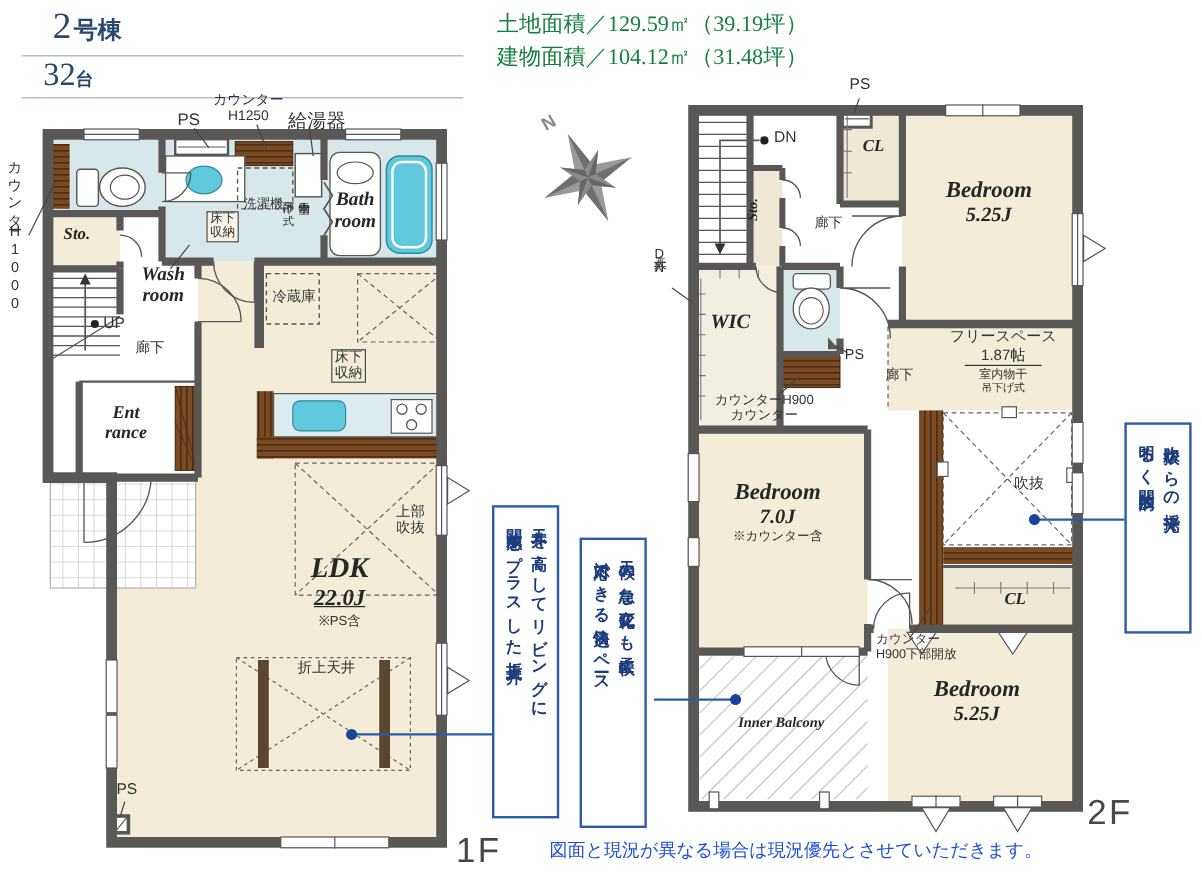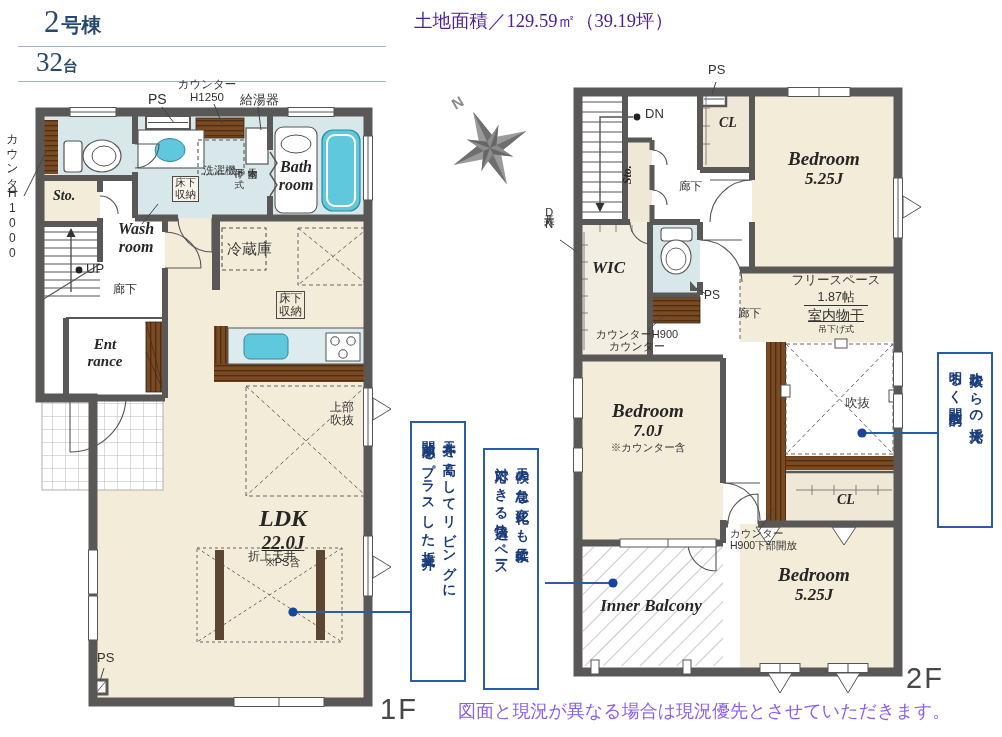--- a/index.html
+++ b/index.html
@@ -19,21 +19,21 @@
            font-size:13.5px;letter-spacing:2px;padding:7px 5px;line-height:1.55;}
   .callout span{display:block;}
   .floorlbl{font-size:29px;color:#474747;letter-spacing:2px;font-weight:500;}
   .hdr-title{position:absolute;display:flex;align-items:baseline;gap:2px;}
   .hdr-title .big{font-family:"Liberation Serif",serif;font-size:31px;}
   .hdr-title .small{font-size:20px;font-weight:600;}
   .planline{position:absolute;display:flex;align-items:baseline;}
   .planline .big{font-family:"Liberation Serif",serif;font-size:27px;}
   .planline .mid{font-family:"Liberation Serif",serif;font-size:16.5px;font-weight:600;letter-spacing:.5px;}
   .planline .sm{font-family:"Liberation Serif",serif;font-size:15px;font-weight:600;}
-  .area{font-family:"Liberation Serif",serif;font-size:18.5px;color:#4c1d95;}
+  .area{font-family:"Liberation Serif",serif;font-size:18.5px;color:#15803d;}
   .north{position:absolute;color:#8a8a8a;font-weight:700;font-size:15px;transform:rotate(-30deg);}
   .rot{transform:rotate(-90deg);transform-origin:center;}
 </style>
 </head>
 <body>
 
 <div class="stage">
 
 <svg width="1002" height="737" viewBox="0 0 1002 737">
   <defs>
@@ -347,29 +347,30 @@
   <span class="small">号棟</span>
 </div>
 <div class="rule" style="left:18px;top:46px;width:368px;"></div>
 <div class="planline navy" style="left:36px;top:47px;">
   <span class="big">3</span>
   <span class="big">2</span>
   <span class="sm">台</span>
 </div>
 <div class="rule" style="left:18px;top:81px;width:368px;"></div>
 <div class="lbl area" style="left:414px;top:11px;">土地面積／129.59㎡（39.19坪）</div>
+<div class="lbl area" style="left:414px;top:38px;">建物面積／104.12㎡（31.48坪）</div>
 <div class="north" style="left:452px;top:94px;">N</div>
 
 <div class="lbl v" style="left:5px;top:126px;height:172px;font-size:12px;">カウンターH1000</div>
 <div class="lbl" style="left:148px;top:92px;font-size:14px;">PS</div>
 <div class="lbl c" style="left:176px;top:78px;width:62px;font-size:11.5px;">
   <span style="display:block">カウンター</span>
   <span style="display:block">H1250</span>
 </div>
-<div class="lbl" style="left:240px;top:93px;font-size:13px;">給湯器</div>
+<div class="lbl" style="left:240px;top:93px;font-size:16px;">給湯器</div>
 <div class="lbl" style="left:203px;top:164px;font-size:11px;">洗濯機</div>
 <div class="lbl v" style="left:233px;top:161px;height:56px;font-size:9.5px;letter-spacing:0;line-height:1.4;">
   <span>室内物干</span>
   <span>吊下げ式</span>
 </div>
 <div class="lbl serif c" style="left:270px;top:158px;width:52px;font-size:16px;">
   <span style="display:block">Bath</span>
   <span style="display:block">room</span>
 </div>
 <div class="lbl serif" style="left:53px;top:188px;font-size:14px;">Sto.</div>
@@ -380,31 +381,31 @@
 </div>
 <div class="lbl" style="left:113px;top:283px;font-size:12px;">廊下</div>
 <div class="lbl boxed c" style="left:172px;top:176px;font-size:10.5px;background:#f7f3e8;">
   <span style="display:block">床下</span>
   <span style="display:block">収納</span>
 </div>
 <div class="lbl serif c" style="left:76px;top:336px;width:58px;font-size:15px;">
   <span style="display:block">Ent</span>
   <span style="display:block">rance</span>
 </div>
-<div class="lbl" style="left:227px;top:241px;font-size:15px;">冷蔵庫</div>
+<div class="lbl" style="left:227px;top:241px;font-size:12px;">冷蔵庫</div>
 <div class="lbl boxed c" style="left:276px;top:291px;font-size:11.5px;">
   <span style="display:block">床下</span>
   <span style="display:block">収納</span>
 </div>
-<div class="lbl c" style="left:322px;top:401px;width:40px;font-size:12px;">
+<div class="lbl c" style="left:322px;top:420px;width:40px;font-size:12px;">
   <span style="display:block">上部</span>
   <span style="display:block">吹抜</span>
 </div>
 <div class="lbl c" style="left:240px;top:461px;width:86px;">
-  <span class="serif" style="display:block;font-size:24px;margin-top:44px;">LDK</span>
+  <span class="serif" style="display:block;font-size:24px;">LDK</span>
   <span class="serif" style="display:block;font-size:19px;text-decoration:underline;">22.0J</span>
   <span style="display:block;font-size:11px;margin-top:3px;">※PS含</span>
 </div>
 <div class="lbl" style="left:248px;top:550px;font-size:12px;">折上天井</div>
 <div class="lbl" style="left:97px;top:651px;font-size:13px;">PS</div>
 <div class="lbl floorlbl" style="left:380px;top:693px;">1F</div>
 
 <div class="lbl" style="left:645px;top:107px;font-size:13px;">DN</div>
 <div class="lbl" style="left:708px;top:63px;font-size:13px;">PS</div>
 <div class="lbl serif" style="left:719px;top:115px;font-size:14px;">CL</div>
@@ -418,49 +419,49 @@
 <div class="lbl serif" style="left:592px;top:258px;font-size:17px;">WIC</div>
 <div class="lbl" style="left:704px;top:289px;font-size:12px;">PS</div>
 <div class="lbl c" style="left:588px;top:328px;width:98px;font-size:11px;">
   <span style="display:block">カウンターH900</span>
   <span style="display:block">カウンター</span>
 </div>
 <div class="lbl" style="left:738px;top:307px;font-size:11.5px;">廊下</div>
 <div class="lbl c" style="left:776px;top:273px;width:120px;">
   <span style="display:block;font-size:12.5px;">フリースペース</span>
   <span style="display:inline-block;font-size:12.5px;border-bottom:1.5px solid #333;padding:0 14px 1px;">1.87帖</span>
-  <span style="display:block;font-size:14px;margin-top:2px;text-decoration:underline;">室内物干</span>
+  <span style="display:block;font-size:10px;margin-top:2px;">室内物干</span>
   <span style="display:block;font-size:9px;">吊下げ式</span>
 </div>
 <div class="lbl" style="left:845px;top:396px;font-size:12.5px;">吹抜</div>
 <div class="lbl serif" style="left:837px;top:492px;font-size:14px;">CL</div>
 <div class="lbl c" style="left:596px;top:400px;width:104px;">
   <span class="serif" style="display:block;font-size:19px;">Bedroom</span>
   <span class="serif" style="display:block;font-size:17px;">7.0J</span>
   <span style="display:block;font-size:10.5px;margin-top:2px;">※カウンター含</span>
 </div>
 <div class="lbl" style="left:730px;top:528px;font-size:10.5px;">
   <span style="display:block">カウンター</span>
   <span style="display:block">H900下部開放</span>
 </div>
-<div class="lbl serif c" style="left:580px;top:596px;width:142px;font-size:17px;">Inner Balcony</div>
+<div class="lbl serif c" style="left:580px;top:596px;width:142px;font-size:12px;">Inner Balcony</div>
 <div class="lbl c" style="left:758px;top:564px;width:112px;">
   <span class="serif" style="display:block;font-size:19px;">Bedroom</span>
   <span class="serif" style="display:block;font-size:17px;">5.25J</span>
 </div>
 <div class="lbl floorlbl" style="left:906px;top:662px;">2F</div>
 
 <div class="callout" style="left:410px;top:421px;height:243px;">
   <span>天井を高くしてリビングに</span>
   <span>開放感をプラスした折上天井</span>
 </div>
 <div class="callout" style="left:483px;top:448px;height:224px;">
   <span>天候の急な変化にも柔軟に</span>
   <span>対応できる快適スペース</span>
 </div>
 <div class="callout" style="left:937px;top:352px;height:158px;">
   <span>吹抜からの採光で</span>
   <span>明るく開放的に</span>
 </div>
 
-<div class="lbl" style="left:458px;top:701px;font-size:18px;color:#8b5cf6;">図面と現況が異なる場合は現況優先とさせていただきます。</div>
+<div class="lbl" style="left:458px;top:701px;font-size:15px;color:#1d4ed8;">図面と現況が異なる場合は現況優先とさせていただきます。</div>
 
 </div>
 
 </body></html>

